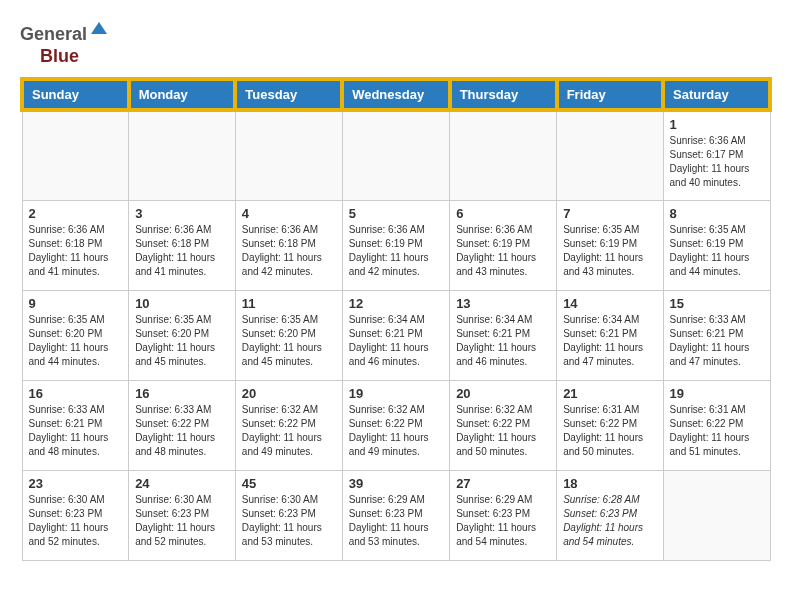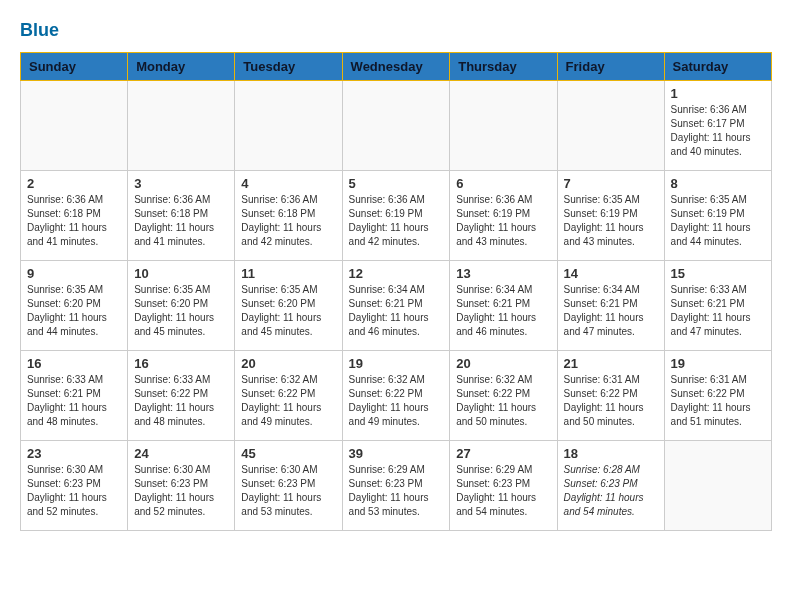--- a/index.html
+++ b/index.html
@@ -19,21 +19,21 @@
     .logo {
       display: flex;
       align-items: center;
     }
     .logo-text {
       font-size: 18px;
       font-weight: bold;
       line-height: 1.2;
     }
     .logo-general { color: #555; }
-    .logo-blue { color: #0369a1; }
+    .logo-blue { color: #7f1d1d; margin-left: 20px; }
     .logo-icon {
       width: 20px;
       height: 20px;
       margin-left: 2px;
     }
     .title-block {
       text-align: right;
     }
     .month-title {
       font-size: 36px;
@@ -44,26 +44,26 @@
       font-size: 16px;
       color: #555;
     }
     .calendar {
       width: 100%;
       border-collapse: collapse;
       border: 1px solid #ccc;
     }
     .calendar th {
       background-color: #2b7bbf;
-      color: #0f172a;
+      color: #ffffff;
       text-align: left;
       padding: 6px 8px;
       font-size: 13px;
       font-weight: bold;
-      border: 1px solid #eab308;
+      border: 4px solid #eab308;
     }
     .calendar td {
       border: 1px solid #ccc;
       vertical-align: top;
       padding: 5px 6px;
       width: 108px;
       min-height: 80px;
       background: #fff;
     }
     .calendar td.empty {
@@ -84,20 +84,25 @@
     tr.week-row td {
       height: 90px;
     }
   </style>
 </head>
 <body>
 
 <div class="header">
   <div class="logo">
     <div>
+      <div class="logo-text">
+        <span class="logo-general">General</span><svg class="logo-icon" viewBox="0 0 20 20">
+            <polygon points="10,2 18,14 2,14" fill="#2b7bbf"></polygon>
+          </svg>
+      </div>
       <div class="logo-text">
         <span class="logo-blue">Blue</span>
       </div>
     </div>
   </div>
   <div class="title-block">
     <div class="month-title"></div>
     <div class="location"></div>
   </div>
 </div>

